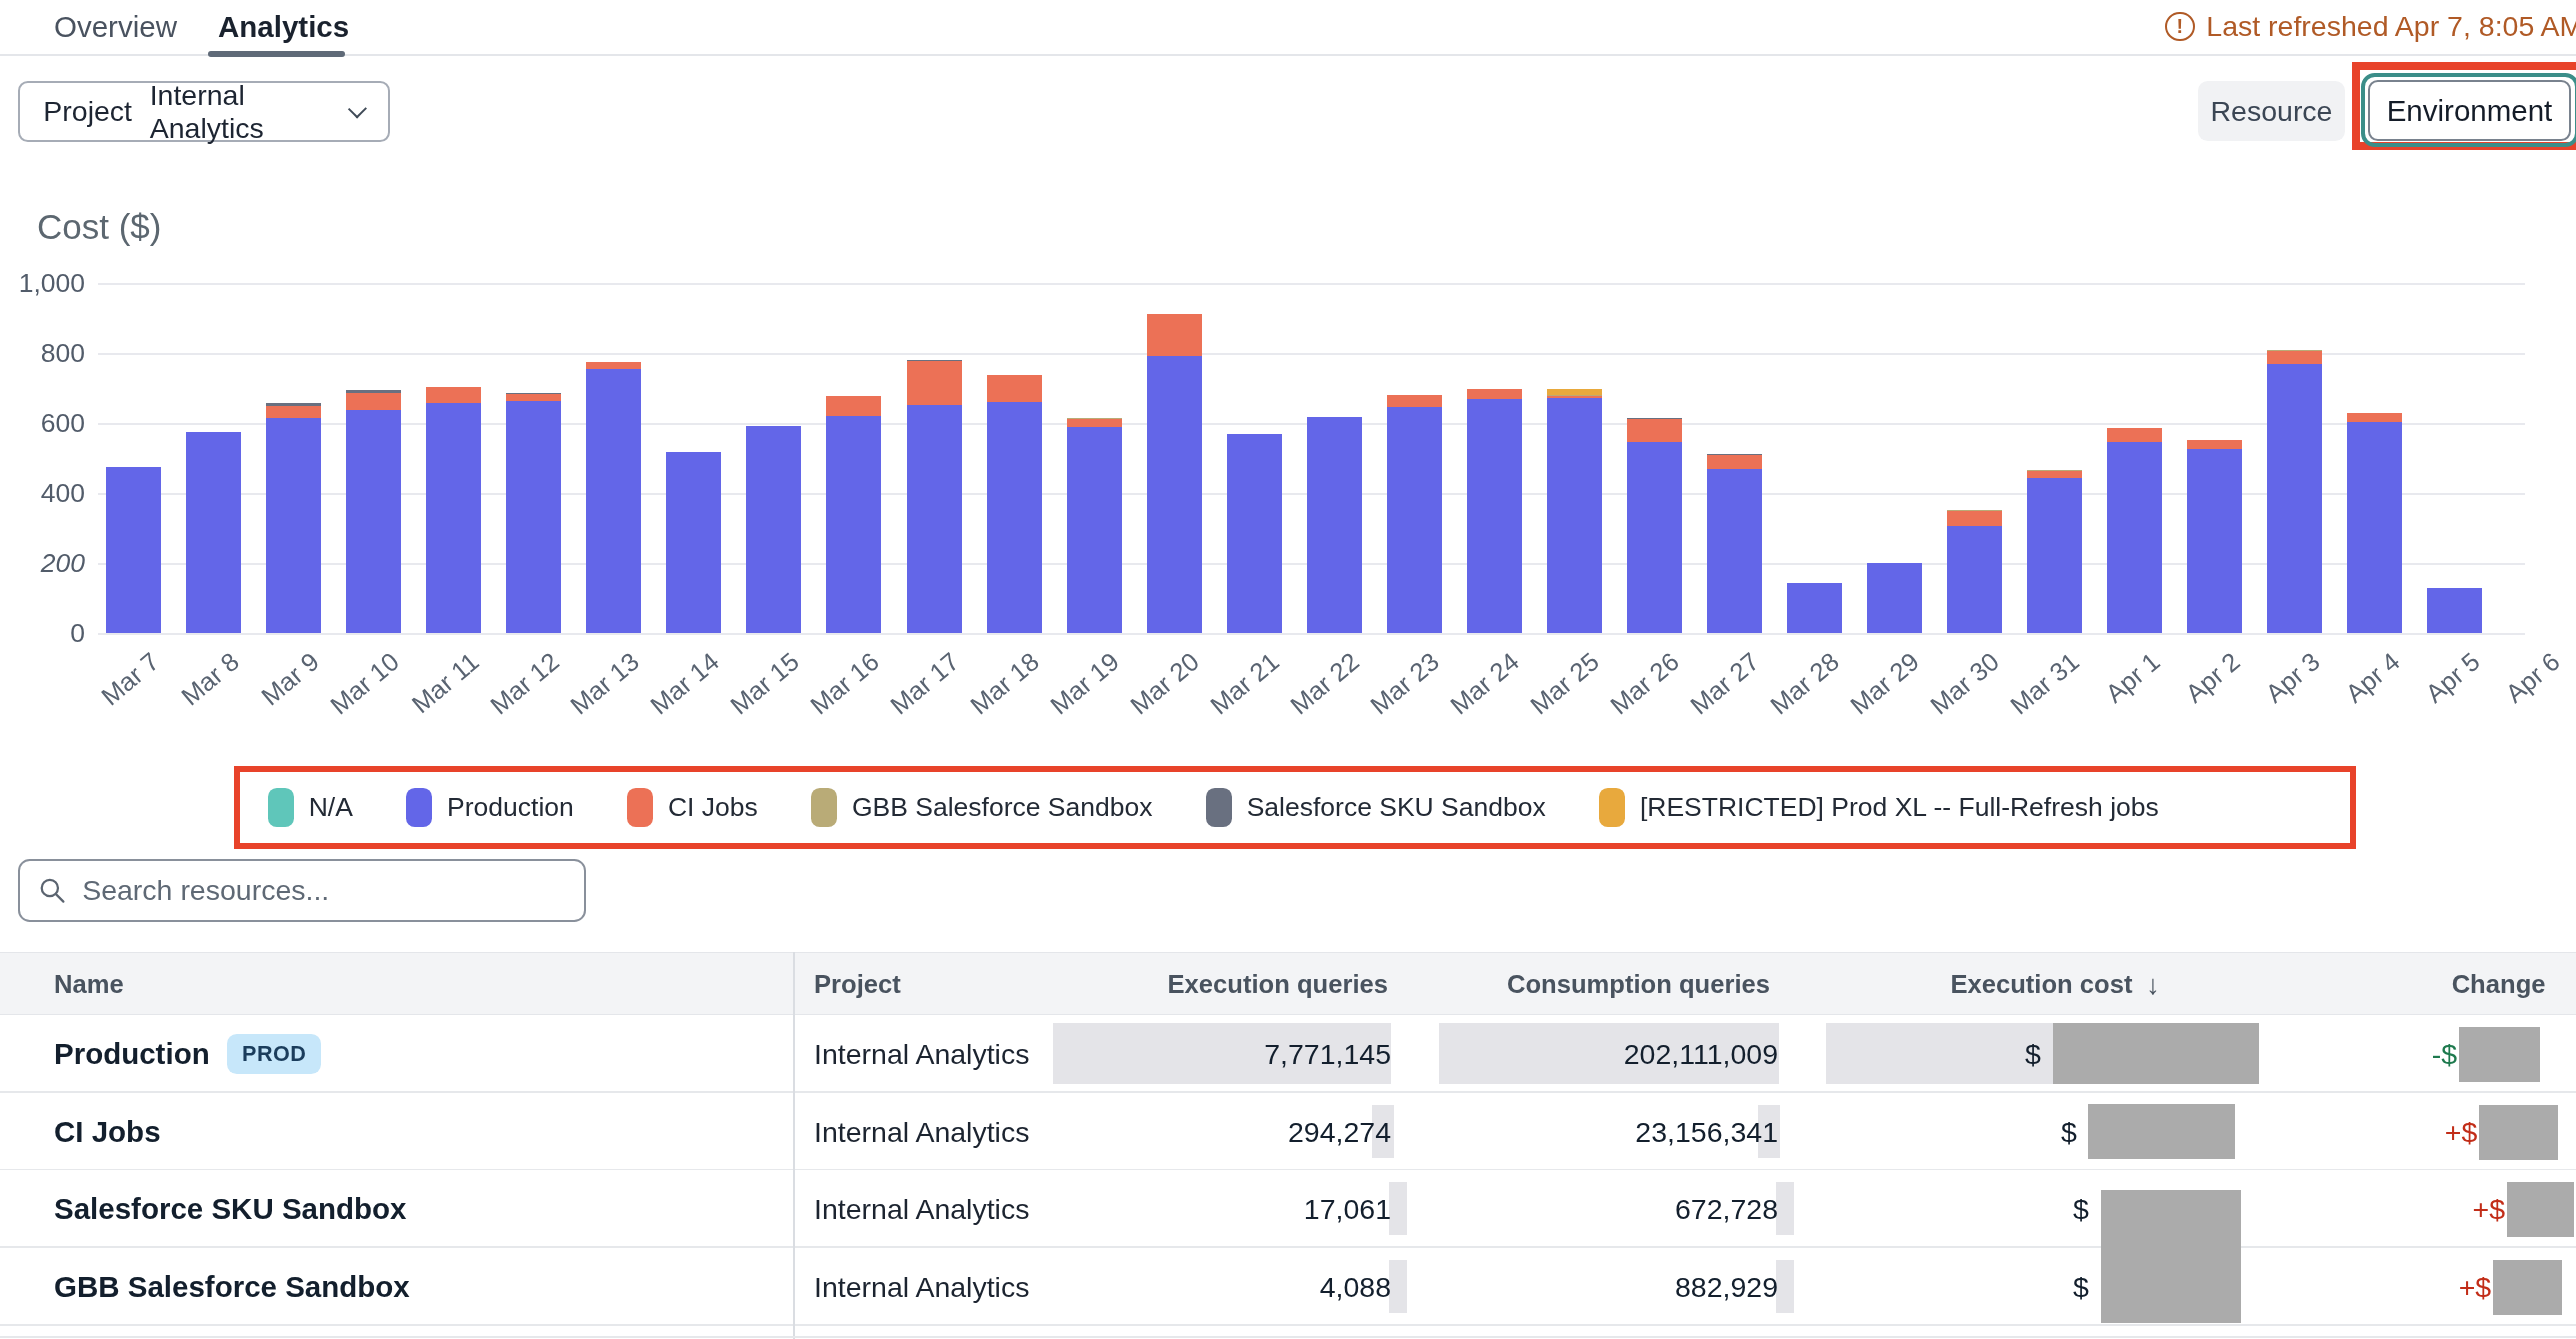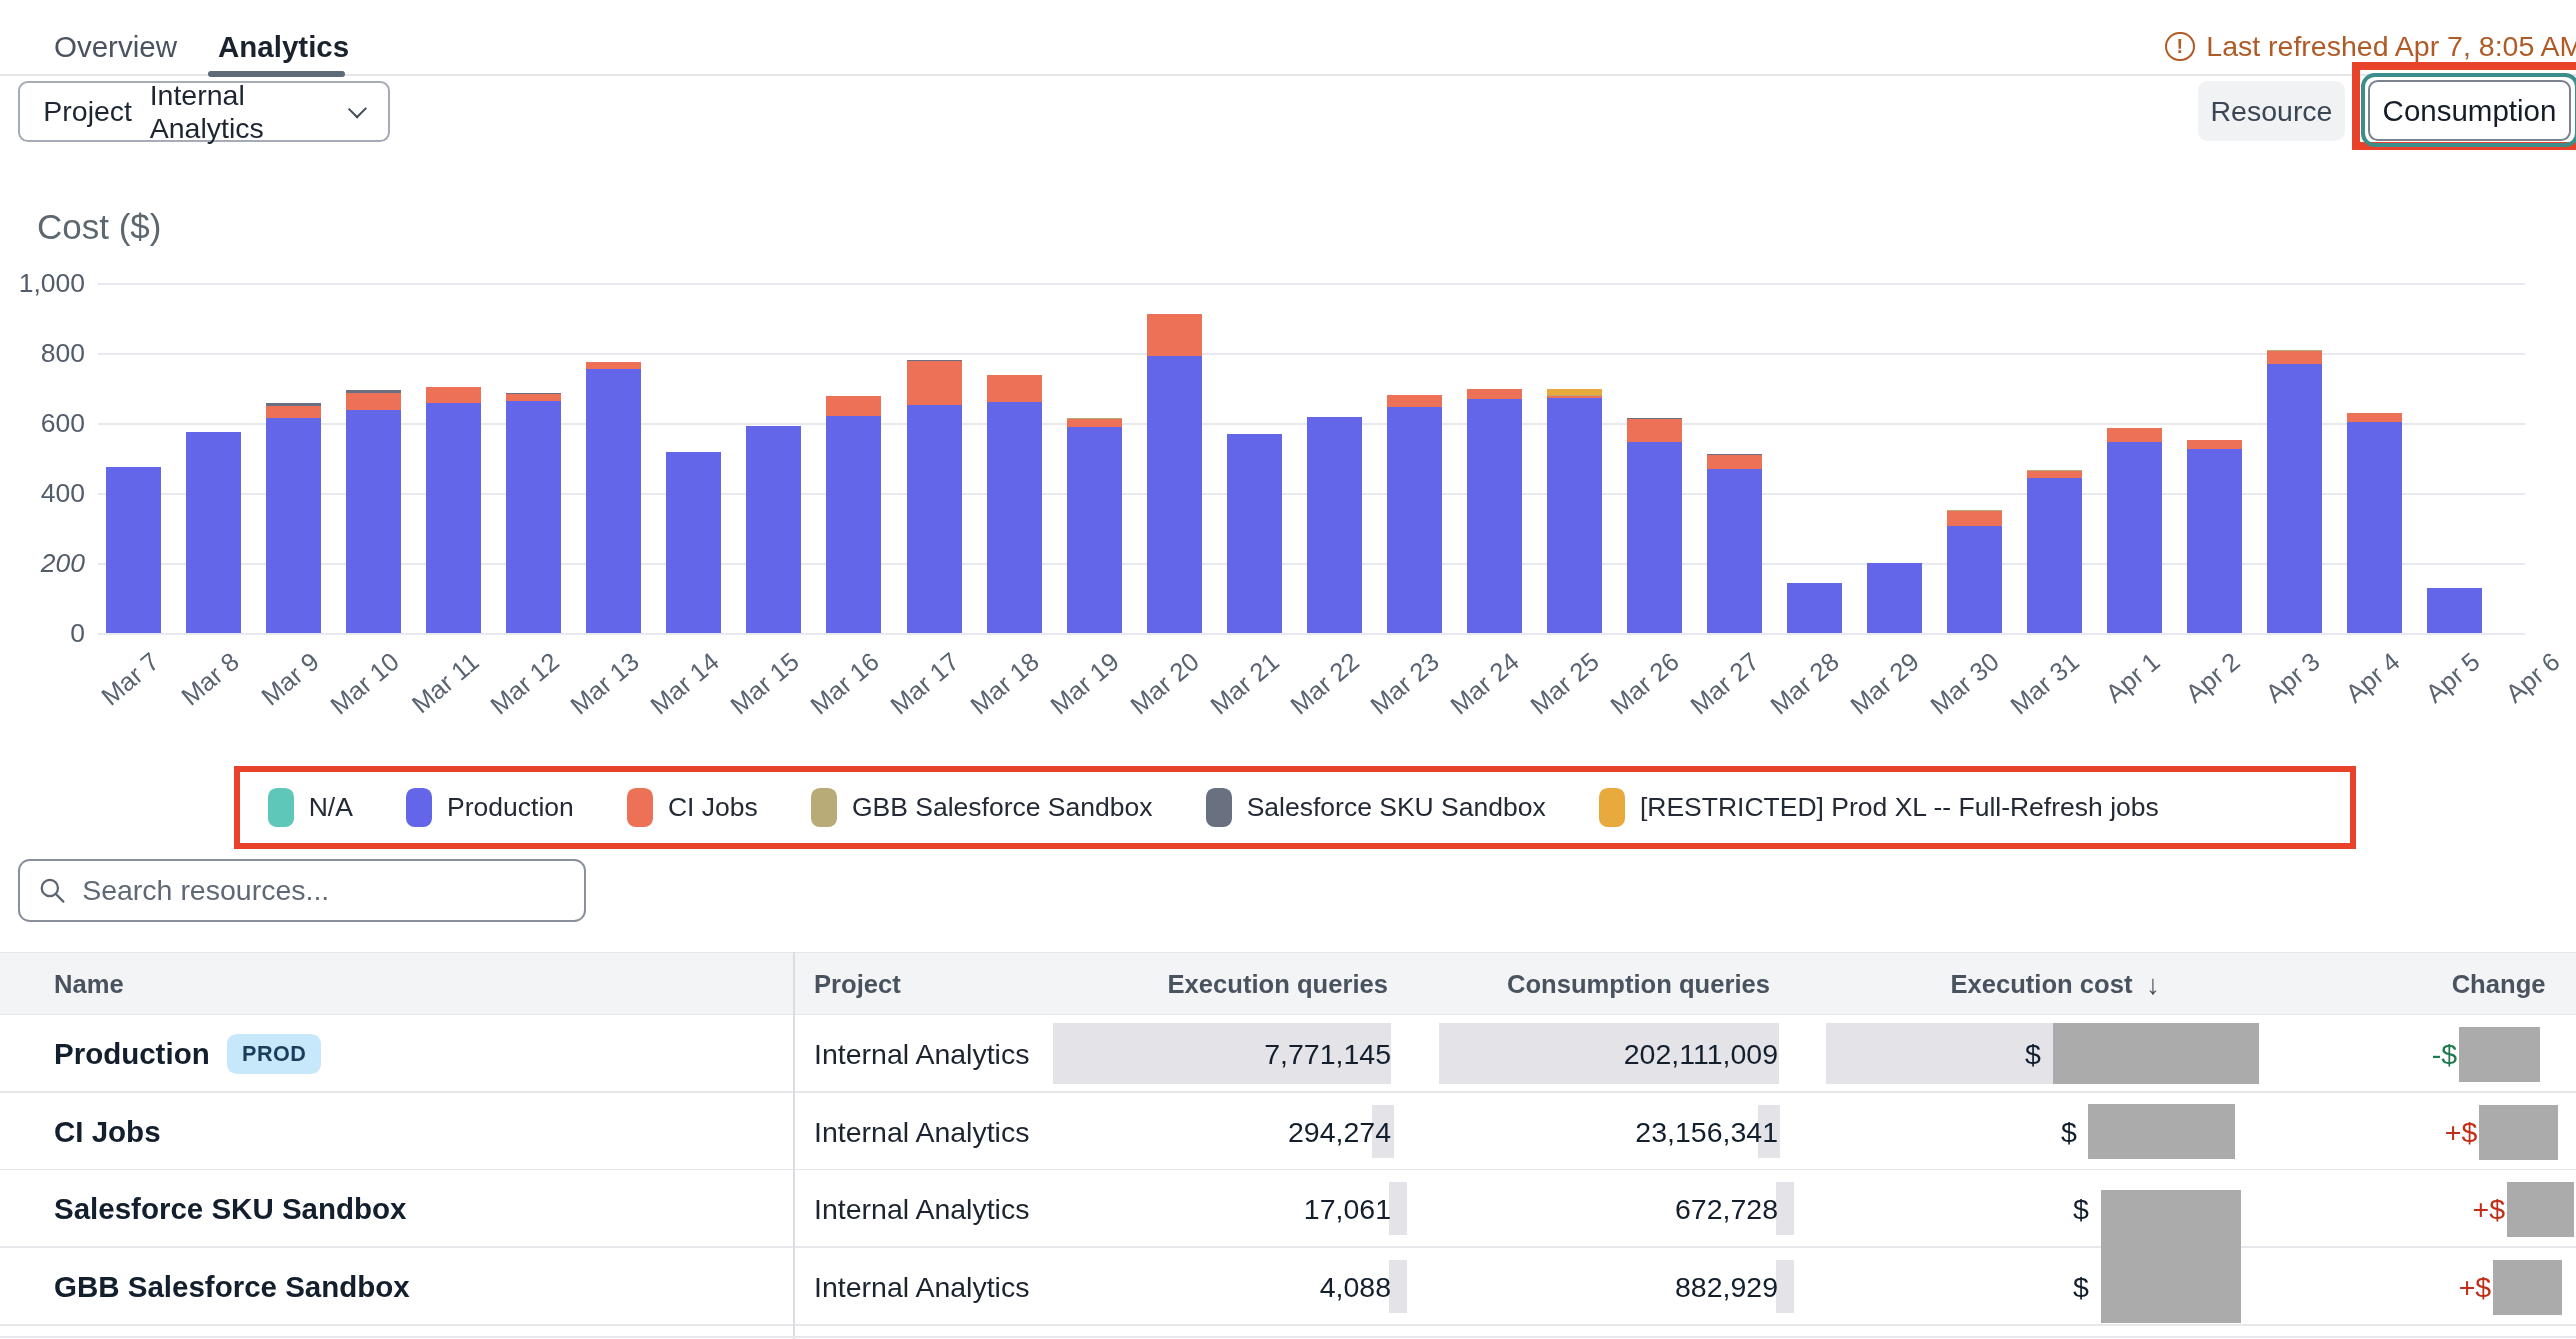--- a/index.html
+++ b/index.html
@@ -1,21 +1,21 @@
 <!DOCTYPE html>
 <html><head>
 <meta charset="utf-8">
 <style>
   * { margin:0; padding:0; box-sizing:border-box; }
   html,body { width:2576px; height:1339px; overflow:hidden; background:#fff;
     font-family:"Liberation Sans", sans-serif; }
   #canvas { position:relative; width:2576px; height:1339px; background:#fff; }
 
   
-  #tabbar { position:absolute; left:0; top:0; width:2576px; height:56px; border-bottom:2px solid #e4e6ea;margin-top:20px; }
+  #tabbar { position:absolute; left:0; top:0; width:2576px; height:56px; border-bottom:2px solid #e4e6ea; }
   .tab { position:absolute; top:9.8px; font-size:29.5px; color:#49525f; cursor:pointer; }
   .tab.active { color:#1a222e; font-weight:700; }
   #tab-overview { left:54px; }
   #tab-discover { left:218px; }
   #tab-underline { position:absolute; left:208px; top:51px; width:137px; height:5.9px; background:#5f6a78; border-radius:2.9px; }
   #refresh-note { position:absolute; left:2165px; top:9.8px; width:452px; display:flex; align-items:center; gap:11.8px;
     color:#b05a26; font-size:28.5px; white-space:nowrap; }
   .warn-circle { width:29.5px; height:29.5px; border:2.9px solid #b05a26; border-radius:50%; flex:0 0 auto;
     display:flex; align-items:center; justify-content:center; font-size:19.7px; font-weight:700; color:#b05a26; }
 
@@ -108,21 +108,21 @@
   </div>
 
   <div id="project-filter">
     <span class="flt-label">Project</span>
     <span class="flt-value">Internal Analytics</span>
     <span class="chev"></span>
   </div>
   <div id="resource-btn">Resource</div>
   <div id="env-annotation"></div>
   <div id="env-ring"></div>
-  <div id="environment-btn">Consumption</div>
+  <div id="environment-btn">Environment</div>
 
   <div id="chart">
     <div id="chart-title">Cost ($)</div>
     <div id="plot"></div>
   <div class="gridline" style="top: 436px;"></div>
       <div class="ytick" style="top: 421px;">0</div>
       <div class="gridline" style="top: 366px;"></div>
       <div class="ytick" style="top: 351px; font-style: italic;">200</div>
       <div class="gridline" style="top: 296px;"></div>
       <div class="ytick" style="top: 281px;">400</div>

